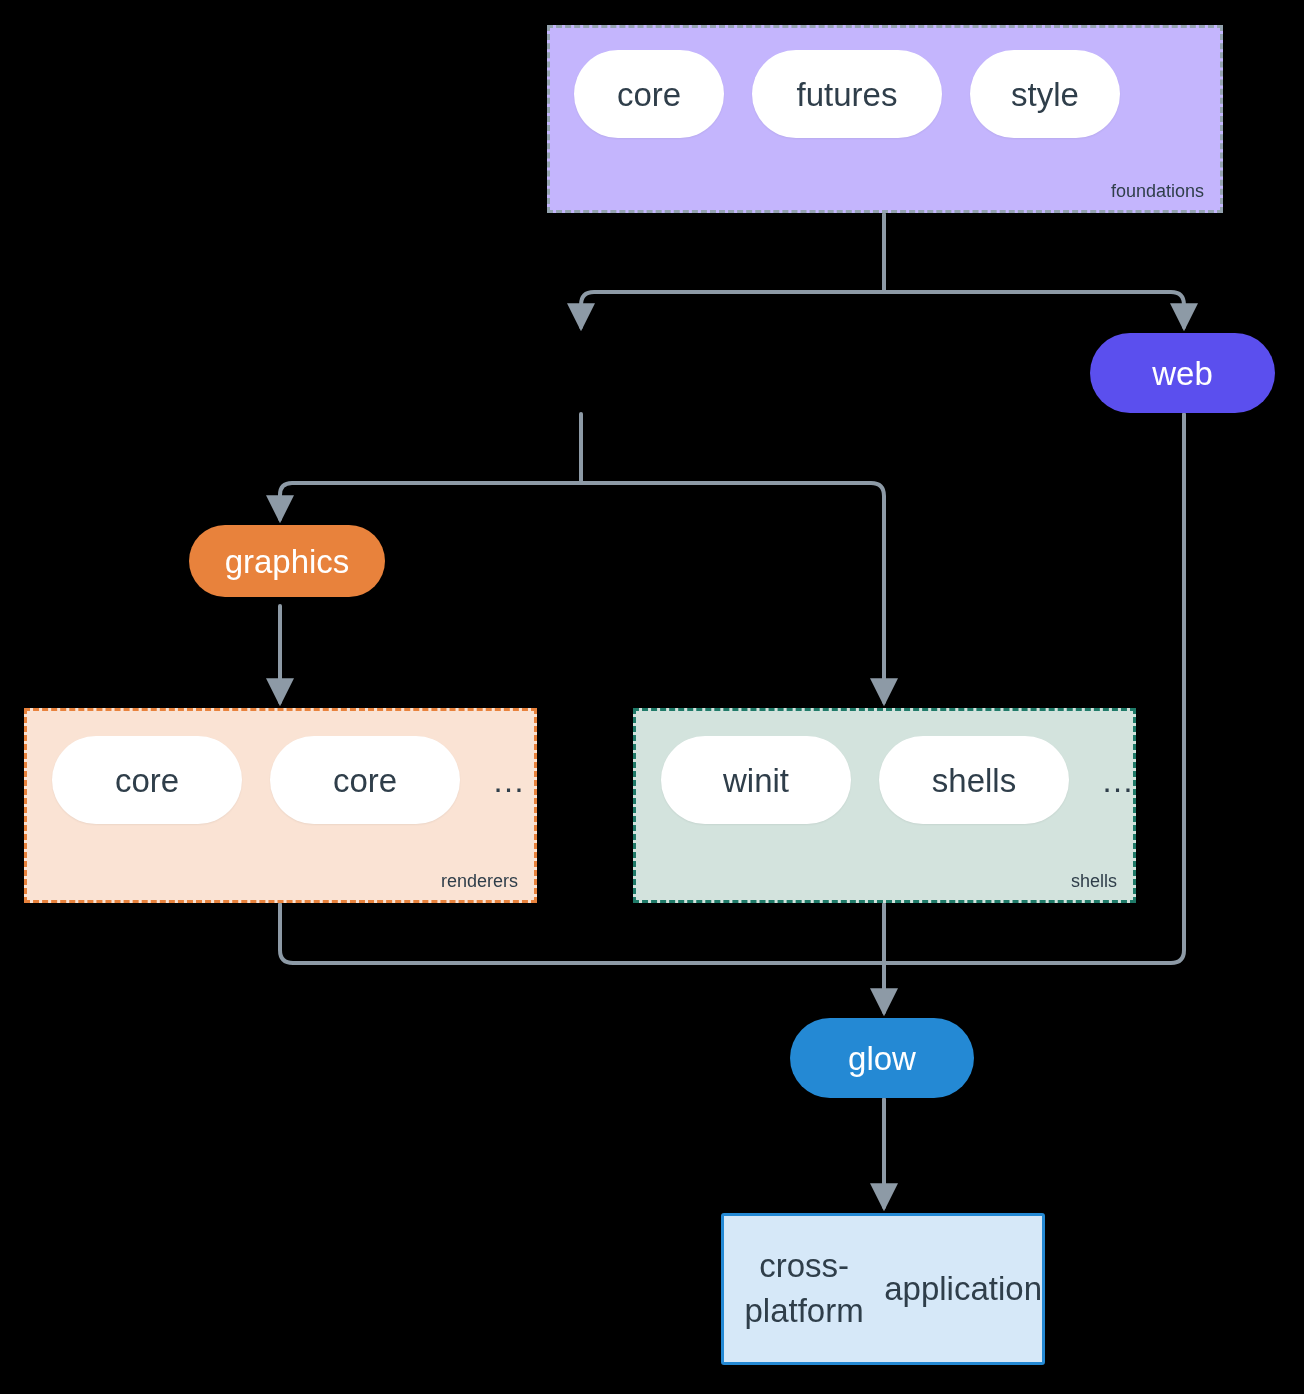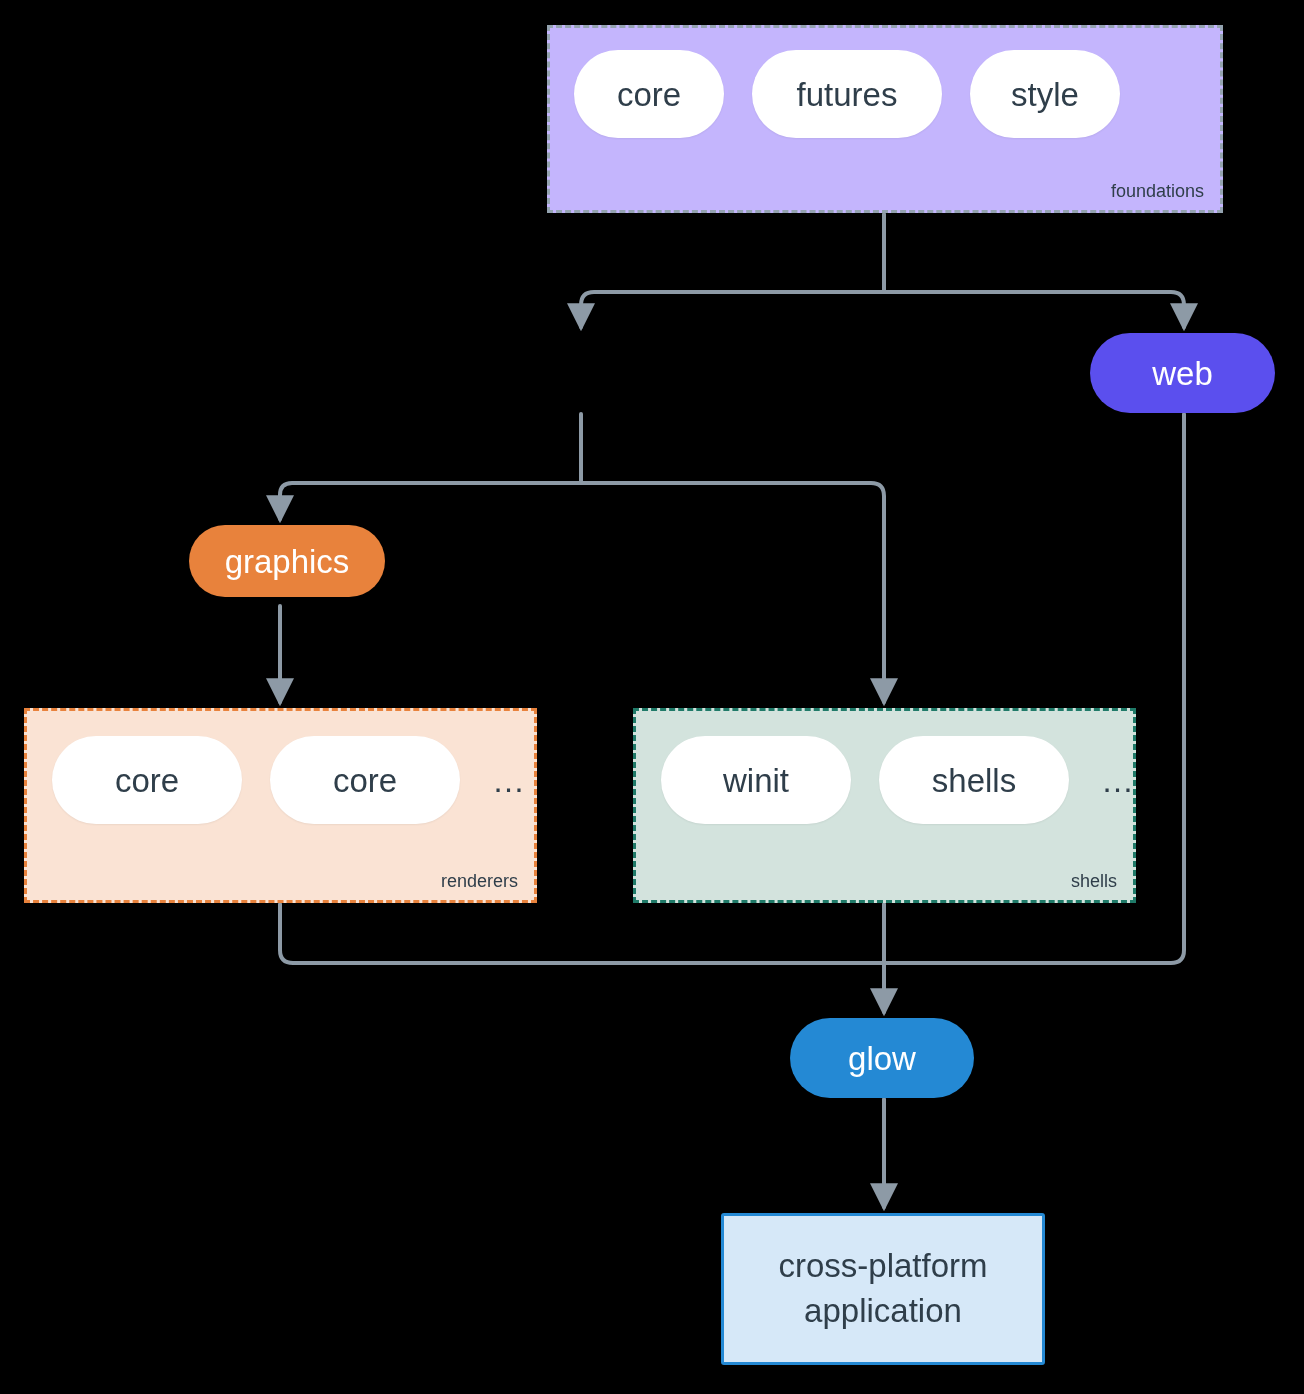--- a/index.html
+++ b/index.html
@@ -172,21 +172,21 @@
     position: absolute;
     left: 721px;
     top: 1213px;
     width: 324px;
     height: 152px;
     box-sizing: border-box;
     background: #d6e8f8;
     border: 3px solid #2489d4;
     border-radius: 3px;
     display: flex;
-    flex-direction: column;
+    flex-direction: row;
     align-items: center;
     justify-content: center;
     color: #2f3e4a;
     font-size: 33px;
     line-height: 1.35;
     text-align: center;
   }
 </style>
 </head>
 <body>

